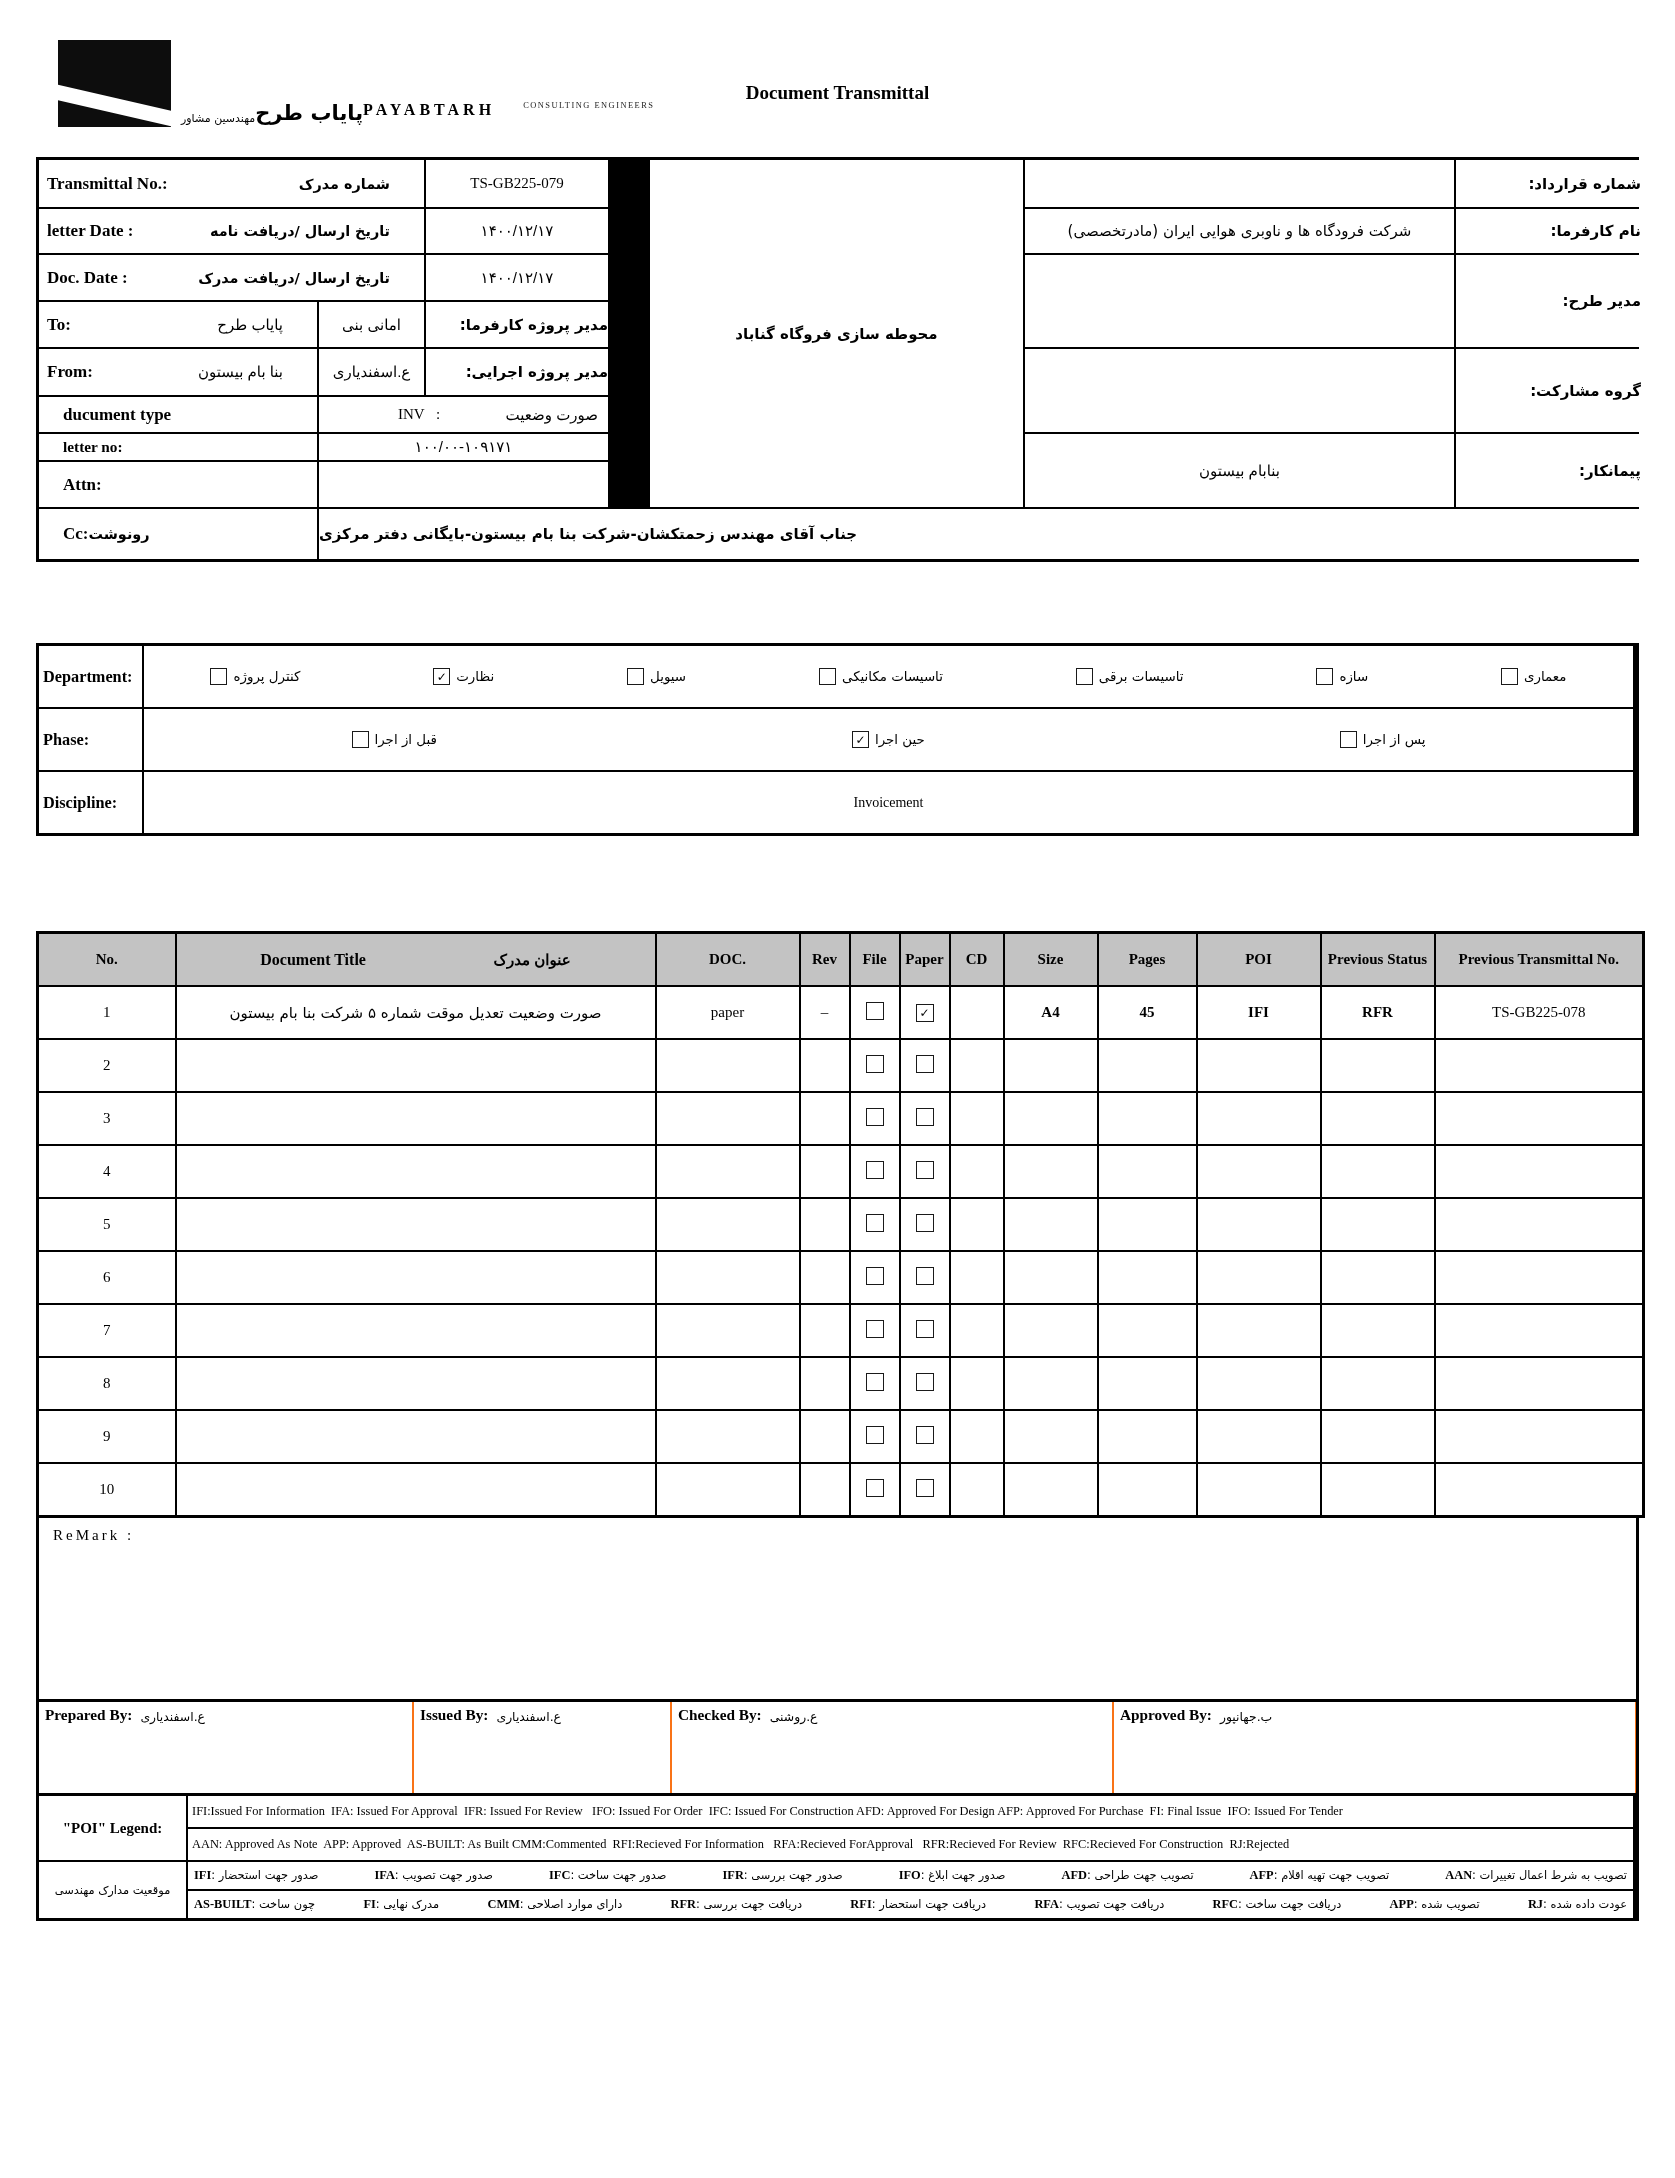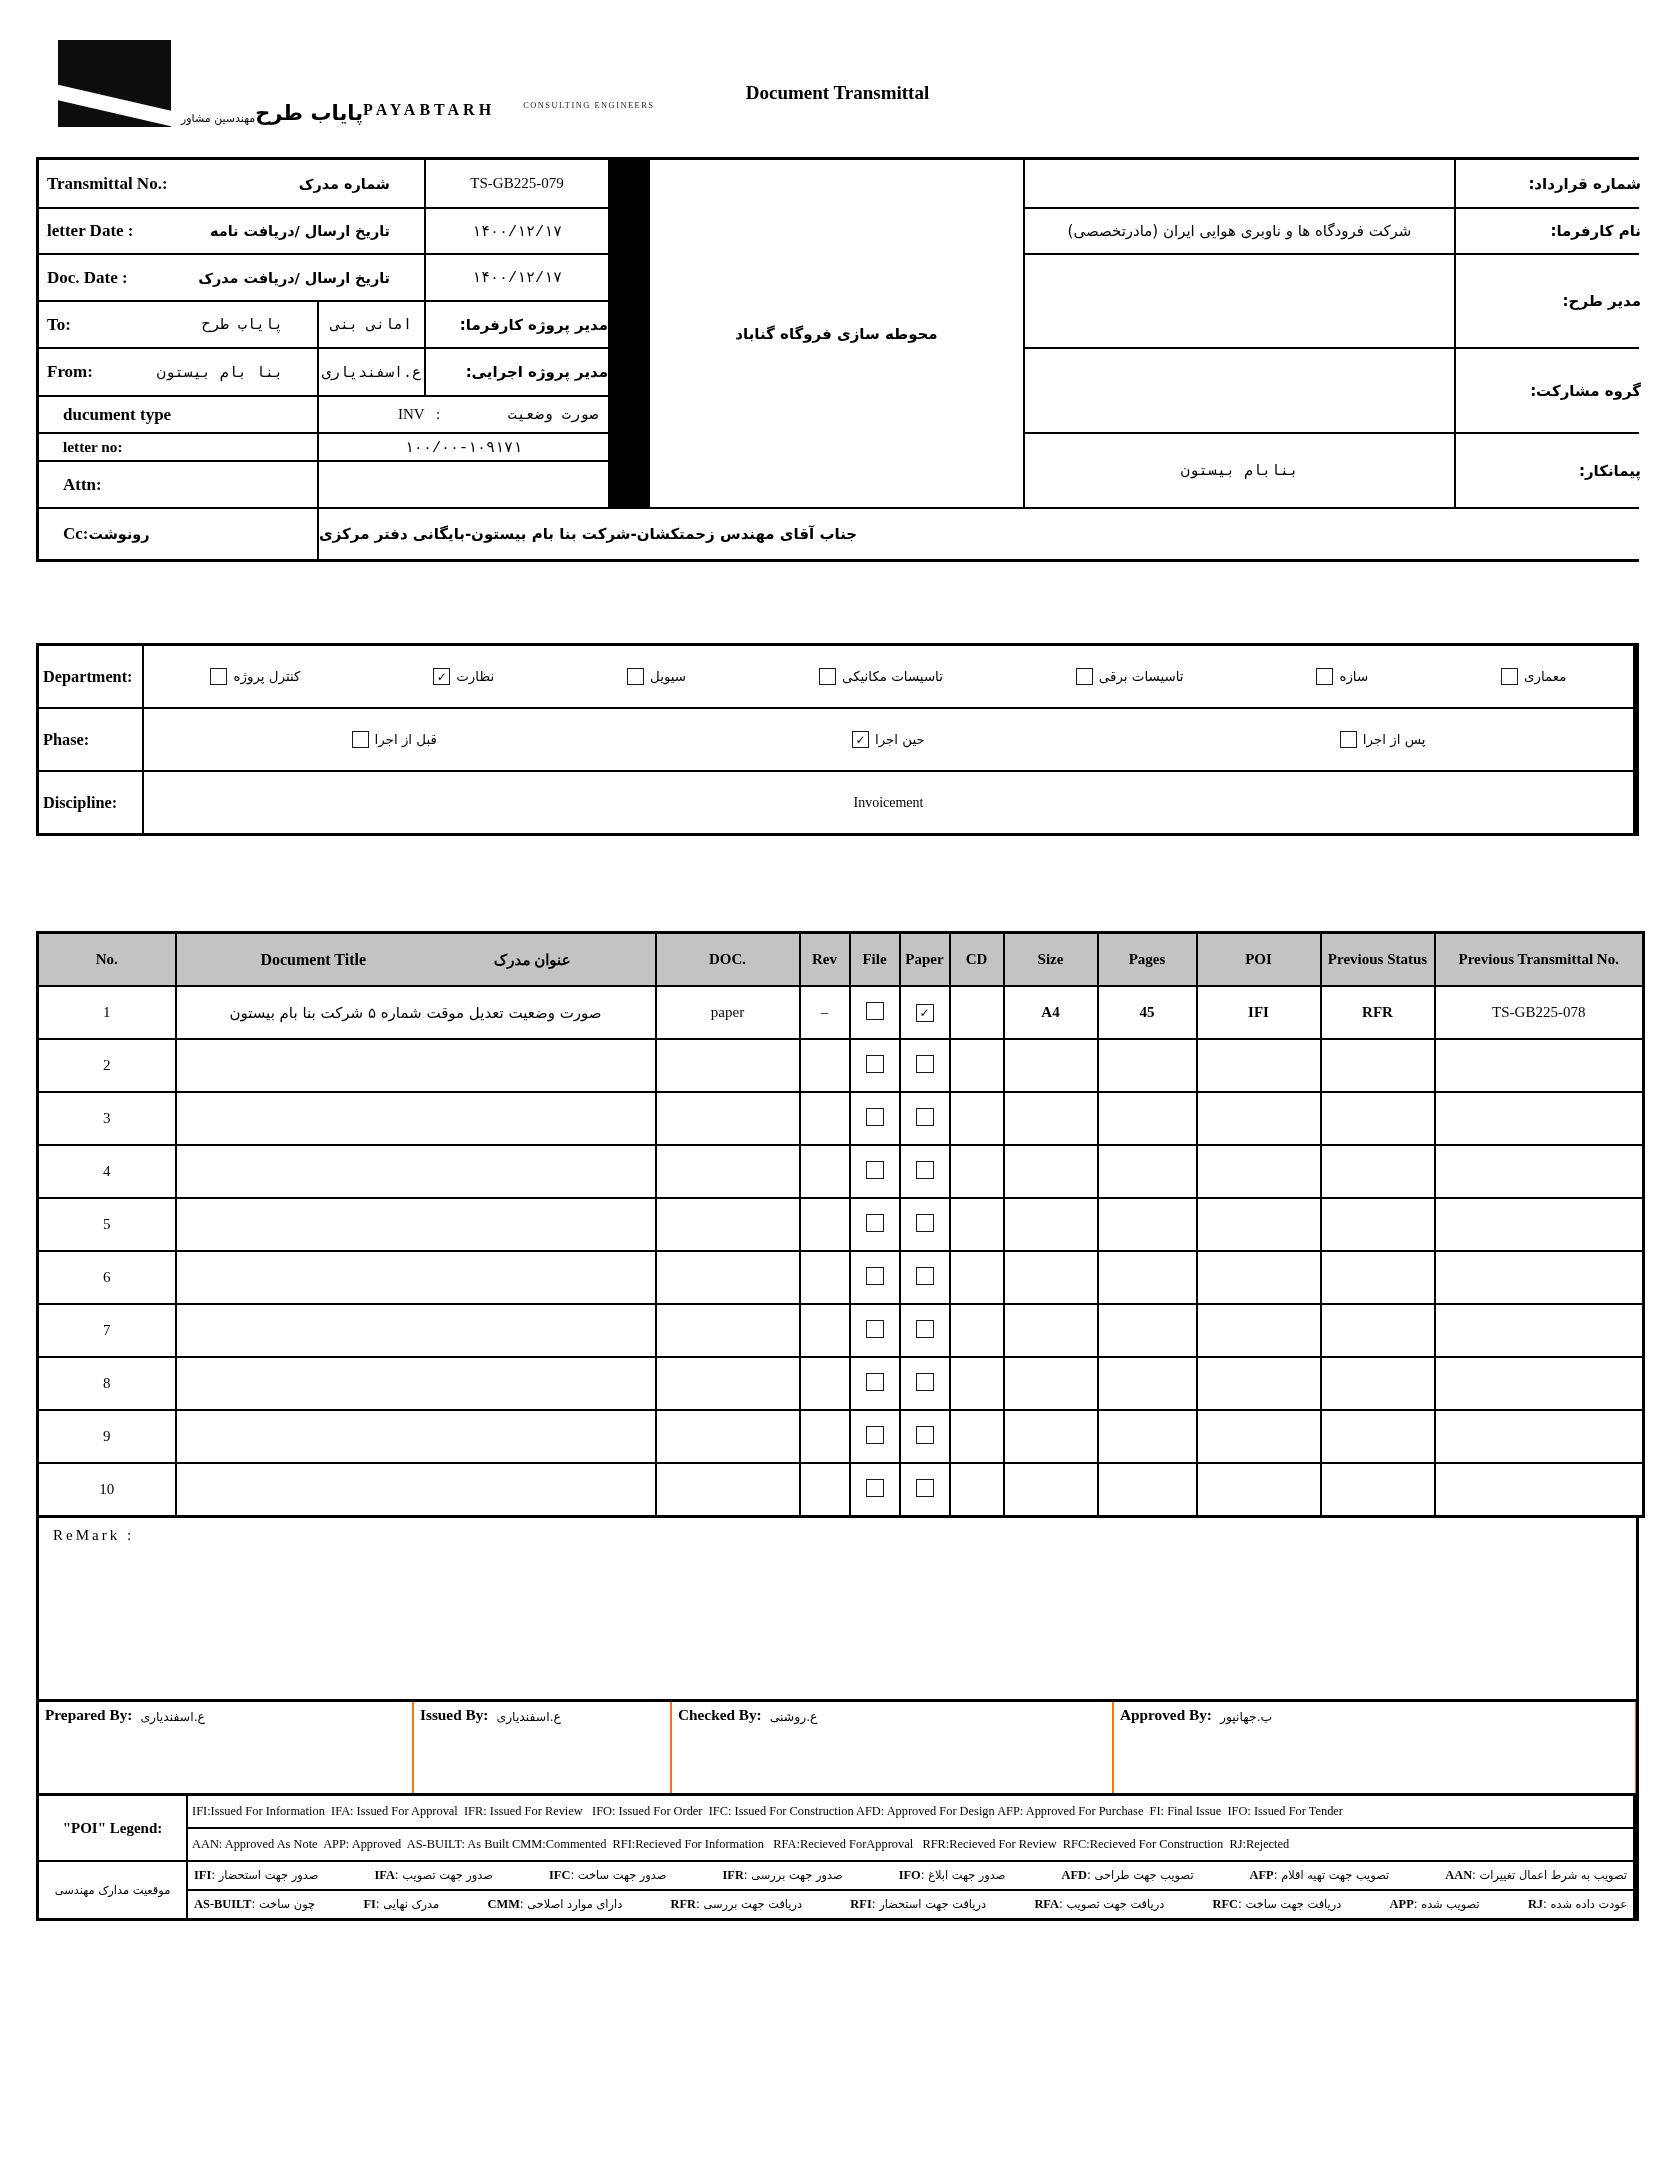--- a/index.html
+++ b/index.html
@@ -1,18 +1,18 @@
 <!DOCTYPE html>
 <html><head>
 <meta charset="utf-8">
 <style>
   html,body{margin:0;padding:0;background:#fff;}
   .page{position:relative;width:1675px;height:2178px;background:#fff;color:#000;
         font-family:"Liberation Serif", serif;overflow:hidden;}
-  .fa{font-family:Liberation Serif, serif;text-align:right;}
+  .fa{font-family:Liberation Sans, sans-serif;text-align:right;}
   
   .header{position:relative;margin:40px 36px 0 36px;height:117px;}
   .logo{position:absolute;left:22px;top:0;display:flex;align-items:flex-end;gap:10px;}
   .logo-mark{position:relative;width:113px;height:87px;background:#0d0d0d;overflow:hidden;}
   .swoosh{position:absolute;left:-18px;bottom:14px;width:149px;height:15px;background:#fff;
           border-radius:10px/7px;transform:rotate(13deg);}
   .logo-txt{display:flex;flex-direction:row;align-items:flex-end;padding-bottom:2px;}
   .lfa1{font-size:11px;font-family:"DejaVu Sans",sans-serif;}
   .lfa2{font-size:21px;font-weight:bold;font-family:"DejaVu Sans",sans-serif;}
   .len1{font-size:16px;font-weight:bold;letter-spacing:4px;align-self:flex-start;}
@@ -33,21 +33,21 @@
   .i-lbl3{grid-area:3/1/4/3}.i-val3{grid-area:3/3/4/4}.i-cval3{grid-area:3/5/5/6}.i-clbl3{grid-area:3/6/5/7}
   .i-toA{grid-area:4/1/5/2}.i-toB{grid-area:4/2/5/3}.i-toC{grid-area:4/3/5/4}
   .i-frA{grid-area:5/1/6/2}.i-frB{grid-area:5/2/6/3}.i-frC{grid-area:5/3/6/4}
   .i-cval4{grid-area:5/5/7/6}.i-clbl4{grid-area:5/6/7/7}
   .i-dtA{grid-area:6/1/7/2}.i-dtBC{grid-area:6/2/7/4}
   .i-lnA{grid-area:7/1/8/2}.i-lnBC{grid-area:7/2/8/4}
   .i-cval5{grid-area:7/5/9/6}.i-clbl5{grid-area:7/6/9/7}
   .i-atA{grid-area:8/1/9/2}.i-atBC{grid-area:8/2/9/4}
   .i-ccA{grid-area:9/1/10/2}.i-ccR{grid-area:9/2/10/7}
   .leftlbl{padding-left:24px;}
-  .fatext{direction:rtl;font-family:Liberation Mono, monospace;}
+  .fatext{direction:rtl;font-family:Liberation Sans, sans-serif;}
   .ccval{justify-content:flex-end;padding-right:10px;font-weight:bold;direction:rtl;
          font-family:"DejaVu Sans",sans-serif;font-size:15px;}
   .projcell{justify-content:center;font-weight:bold;font-family:"DejaVu Sans",sans-serif;
             direction:rtl;font-size:14.4px;margin-left:40px;}
   .clientval{justify-content:center;direction:rtl;font-family:"DejaVu Sans",sans-serif;font-size:12.4px;}
   .dtval{justify-content:space-between;padding:0 10px 0 79px;}
   
   .cls-grid{margin:81px 36px 0 36px;display:grid;background:#000;gap:2px;border:3px solid #000;
     grid-template-columns:103px 1489px;grid-template-rows:61px 61px 61px;}
   .cls-grid>div{background:#fff;display:flex;align-items:center;}

